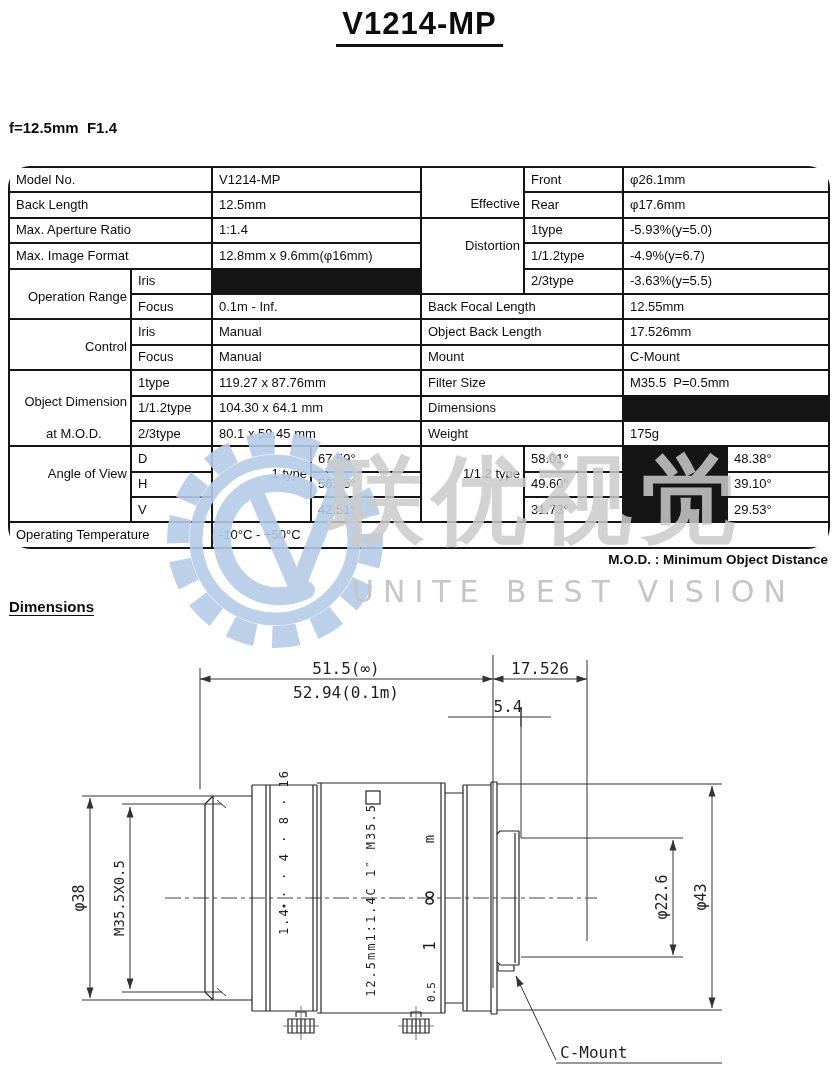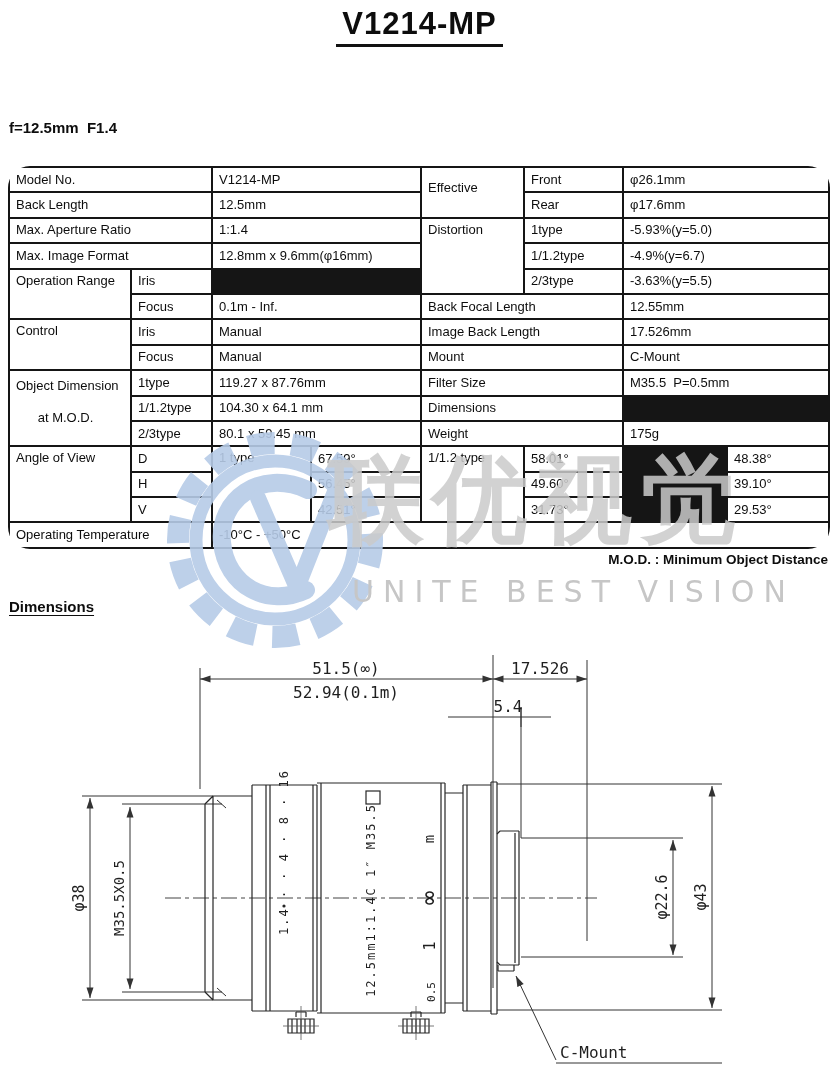--- a/index.html
+++ b/index.html
@@ -11,21 +11,21 @@
          border-bottom:3px solid #111;padding:0 6px 2px 6px;}
   .subtitles{position:absolute;left:9px;top:68px;font-size:15px;font-weight:bold;
              line-height:24px;white-space:pre-wrap;}
   
   .spec{position:absolute;left:8px;top:166px;z-index:1;background:#151515;padding:2px;
         display:grid;gap:2px;
         grid-template-columns:120px 79px 97px 108px 101px 97px 102px 100px;
         grid-template-rows:repeat(15,23.4px);border-radius:22px;}
   .c{background:#fff;display:flex;align-items:center;padding:0 3px 0 6px;
      font-size:13px;white-space:pre-wrap;overflow:hidden;line-height:14px;}
-  .top{align-items:flex-start;padding-top:4px;}
+  .top{align-items:flex-start;padding-top:20px;justify-content:flex-end;}
   .ml{display:block;padding-top:3px;line-height:16px;}
   .eff{display:block;padding-top:4px;line-height:24px;}
   
   .mod-note{position:absolute;left:428px;top:552px;width:400px;text-align:right;
             font-size:13.5px;font-weight:600;}
   .dim-heading{position:absolute;left:9px;top:598px;font-size:15px;font-weight:bold;
                text-decoration:underline;text-underline-offset:3px;}
   
   .wm{position:absolute;pointer-events:none;z-index:3;}
   .wm-cn{left:328px;top:437px;font-size:96px;font-weight:700;letter-spacing:8px;
@@ -96,21 +96,21 @@
     <div class="c top" style="grid-area:3/5/6/6">Distortion</div>
     <div class="c" style="grid-area:3/6/4/7">1type</div>
     <div class="c" style="grid-area:3/7/4/9">-5.93%(y=5.0)</div>
     <div class="c" style="grid-area:4/6/5/7">1/1.2type</div>
     <div class="c" style="grid-area:4/7/5/9">-4.9%(y=6.7)</div>
     <div class="c" style="grid-area:5/6/6/7">2/3type</div>
     <div class="c" style="grid-area:5/7/6/9">-3.63%(y=5.5)</div>
 
     <div class="c" style="grid-area:6/5/7/7">Back Focal Length</div>
     <div class="c" style="grid-area:6/7/7/9">12.55mm</div>
-    <div class="c" style="grid-area:7/5/8/7">Image Back Length</div>
+    <div class="c" style="grid-area:7/5/8/7">Object Back Length</div>
     <div class="c" style="grid-area:7/7/8/9">17.526mm</div>
     <div class="c" style="grid-area:8/5/9/7">Mount</div>
     <div class="c" style="grid-area:8/7/9/9">C-Mount</div>
     <div class="c" style="grid-area:9/5/10/7">Filter Size</div>
     <div class="c" style="grid-area:9/7/10/9">M35.5  P=0.5mm</div>
     <div class="c" style="grid-area:10/5/11/7">Dimensions</div>
     <div class="c" style="grid-area:11/5/12/7">Weight</div>
     <div class="c" style="grid-area:11/7/12/9">175g</div>
 
     <div class="c top" style="grid-area:12/1/15/2">Angle of View</div>

